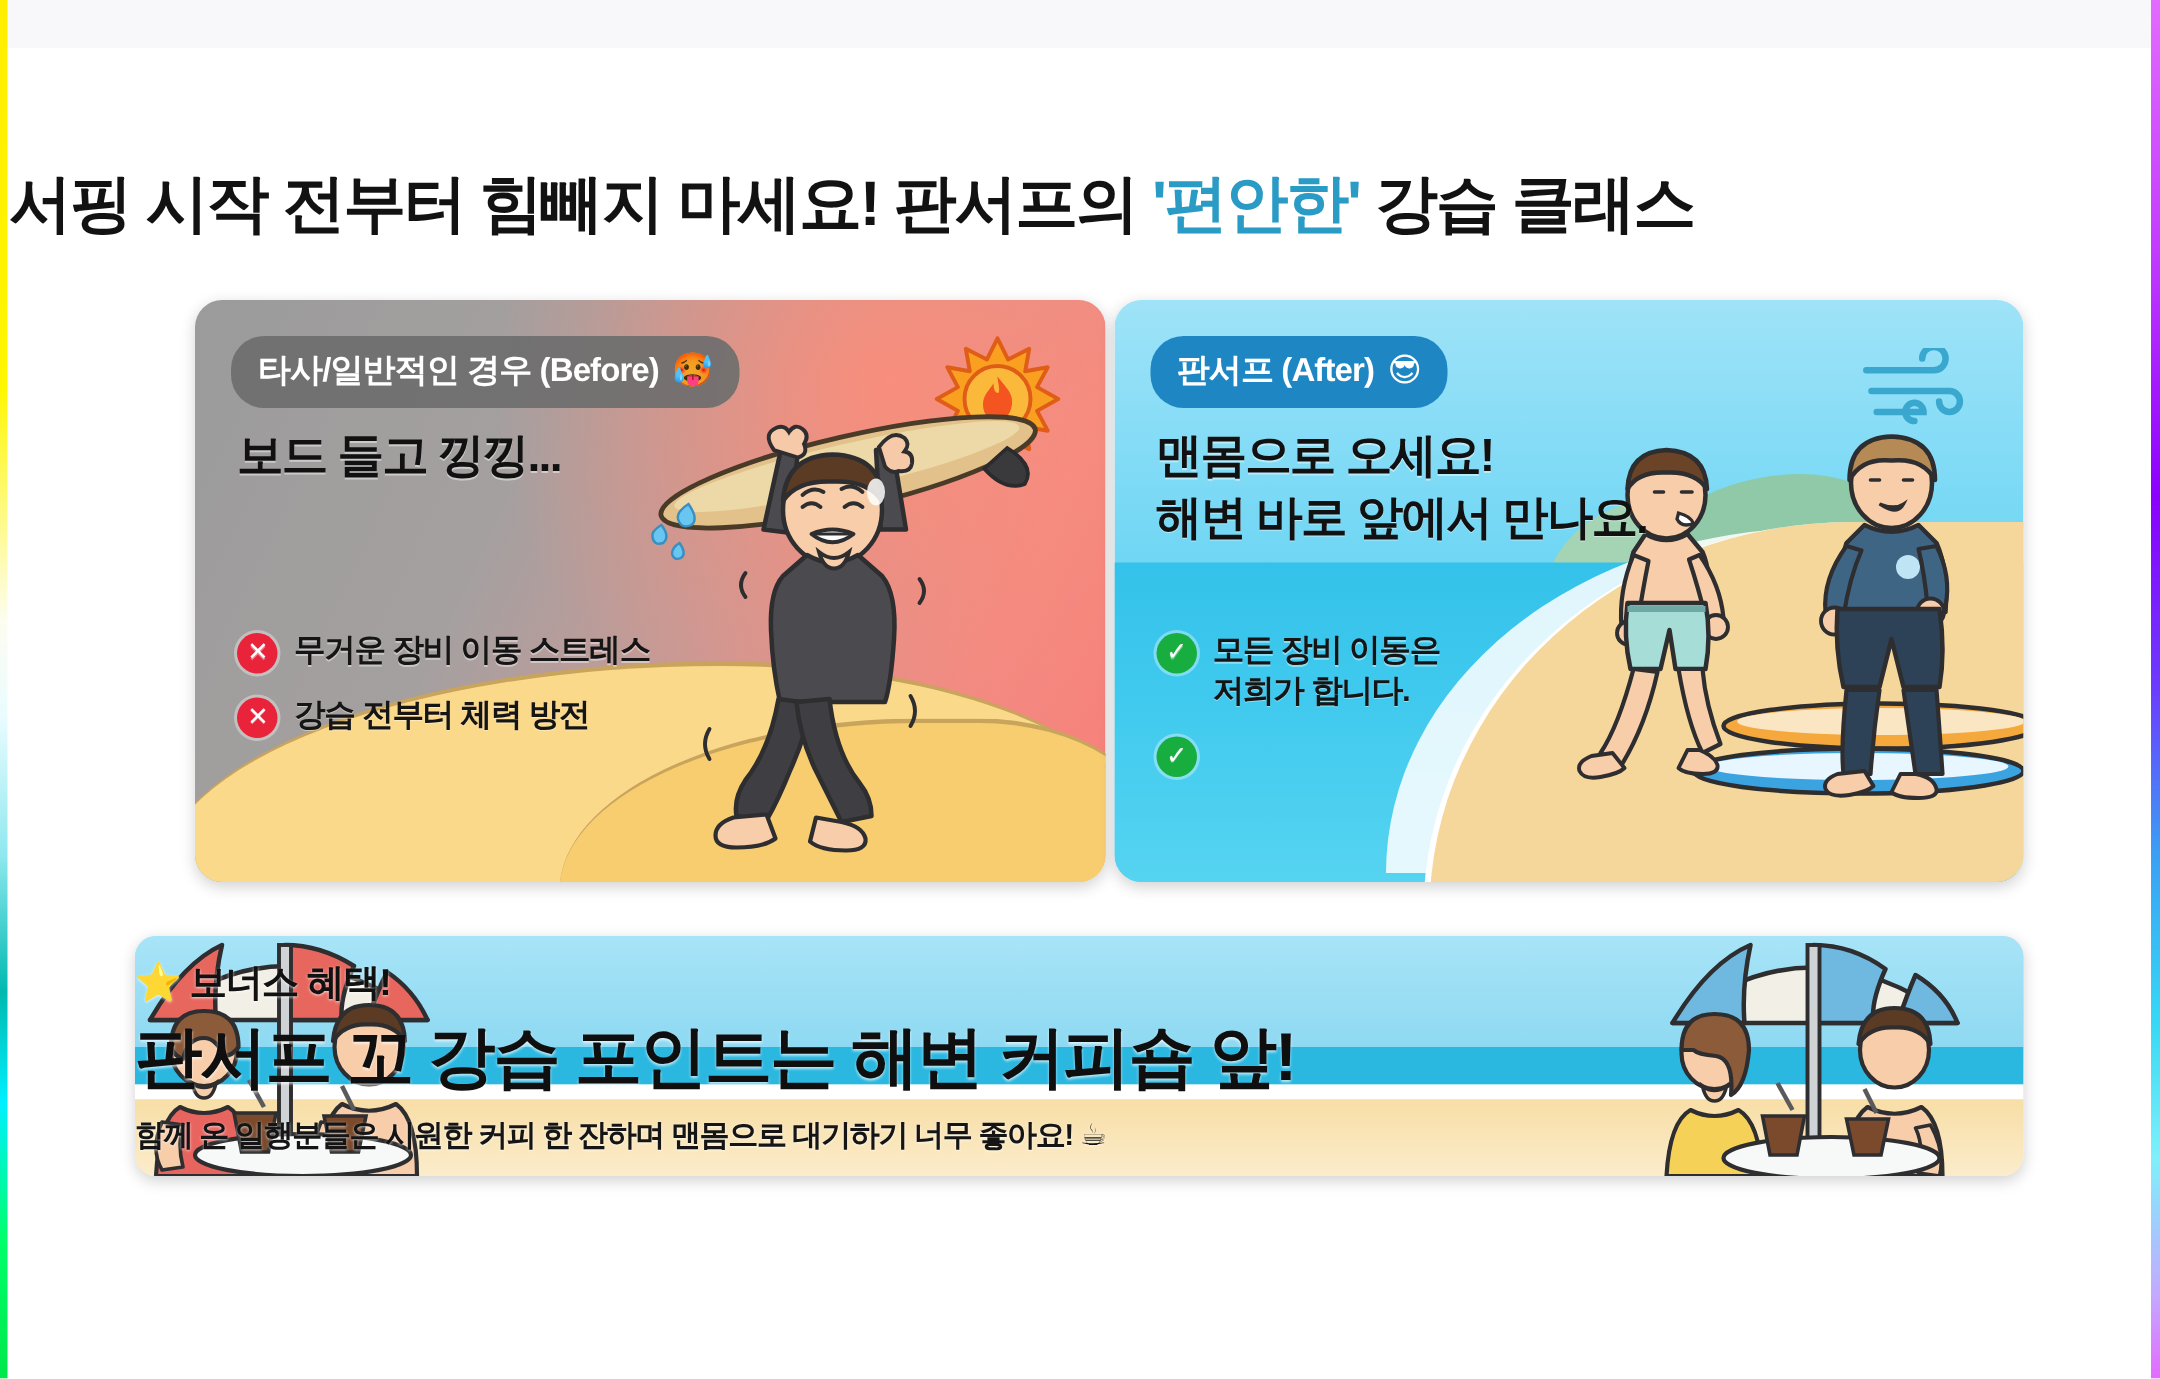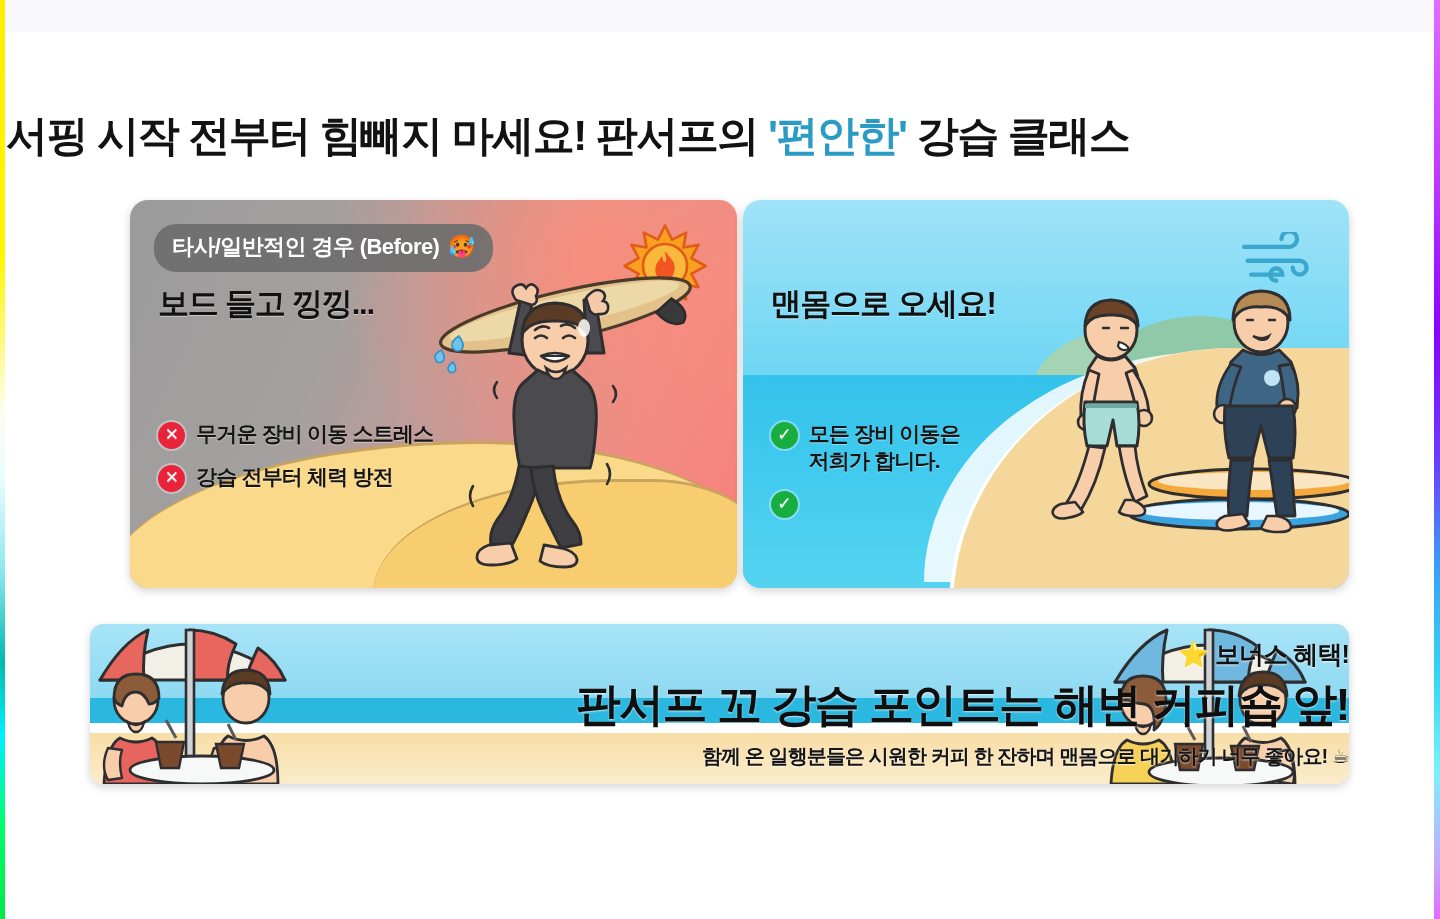--- a/index.html
+++ b/index.html
@@ -258,21 +258,21 @@
     background: #ffffff;
   }
   .banner .b-sand {
     position: absolute; left:0; right:0; top:68%; bottom:0;
     background: linear-gradient(to bottom,#f8dea6 0%,#fbeccb 100%);
   }
 
   .banner-text {
     position: absolute;
     left: 0; right: 0; top: 14px;
-    text-align: right;
+    text-align: left;
     z-index: 5;
   }
   .bonus-line {
     font-size: 25px;
     font-weight: 900;
     color: #111;
     letter-spacing: -0.9px;
     white-space: nowrap;
     text-shadow: 0 1px 2px rgba(255,255,255,.75);
   }
@@ -468,23 +468,28 @@
             <circle cx="88" cy="130" r="9" fill="#f8cdaa" stroke="#2e2e30" stroke-width="2.6"></circle>
 
             <path d="M26,128 l68,0 q4,28 0,52 l-24,0 l-8,-32 l-8,32 l-24,0 q-6,-26 -4,-52 Z" fill="#2e4257" stroke="#2e2e30" stroke-width="3" stroke-linejoin="round"></path>
             <path d="M32,182 q-4,38 -2,56 l18,0 q2,-28 6,-56 Z" fill="#2e4257" stroke="#2e2e30" stroke-width="2.8" stroke-linejoin="round"></path>
             <path d="M70,182 q4,28 8,56 l18,0 q-2,-30 -4,-56 Z" fill="#2e4257" stroke="#2e2e30" stroke-width="2.8" stroke-linejoin="round"></path>
             <path d="M26,238 q-10,4 -8,10 q3,6 16,4 q12,-2 16,-6 l-6,-10 Z" fill="#f8cdaa" stroke="#2e2e30" stroke-width="2.6" stroke-linejoin="round"></path>
             <path d="M78,238 q12,2 14,10 q1,6 -12,6 q-14,0 -18,-4 l6,-12 Z" fill="#f8cdaa" stroke="#2e2e30" stroke-width="2.6" stroke-linejoin="round"></path>
           </g>
         </svg>
 
+        <div class="badge blue">
+          <span>판서프 (After)</span>
+          <span class="emo">😎</span>
+        </div>
 
         <div class="card-head">
           <div>맨몸으로 오세요!</div>
+          <div>해변 바로 앞에서 만나요.</div>
         </div>
 
         <div class="bullets">
           <div class="bullet">
             <span class="mark v">✓</span>
             <span>모든 장비 이동은
 저희가 합니다.</span>
           </div>
           <div class="bullet">
             <span class="mark v">✓</span>

